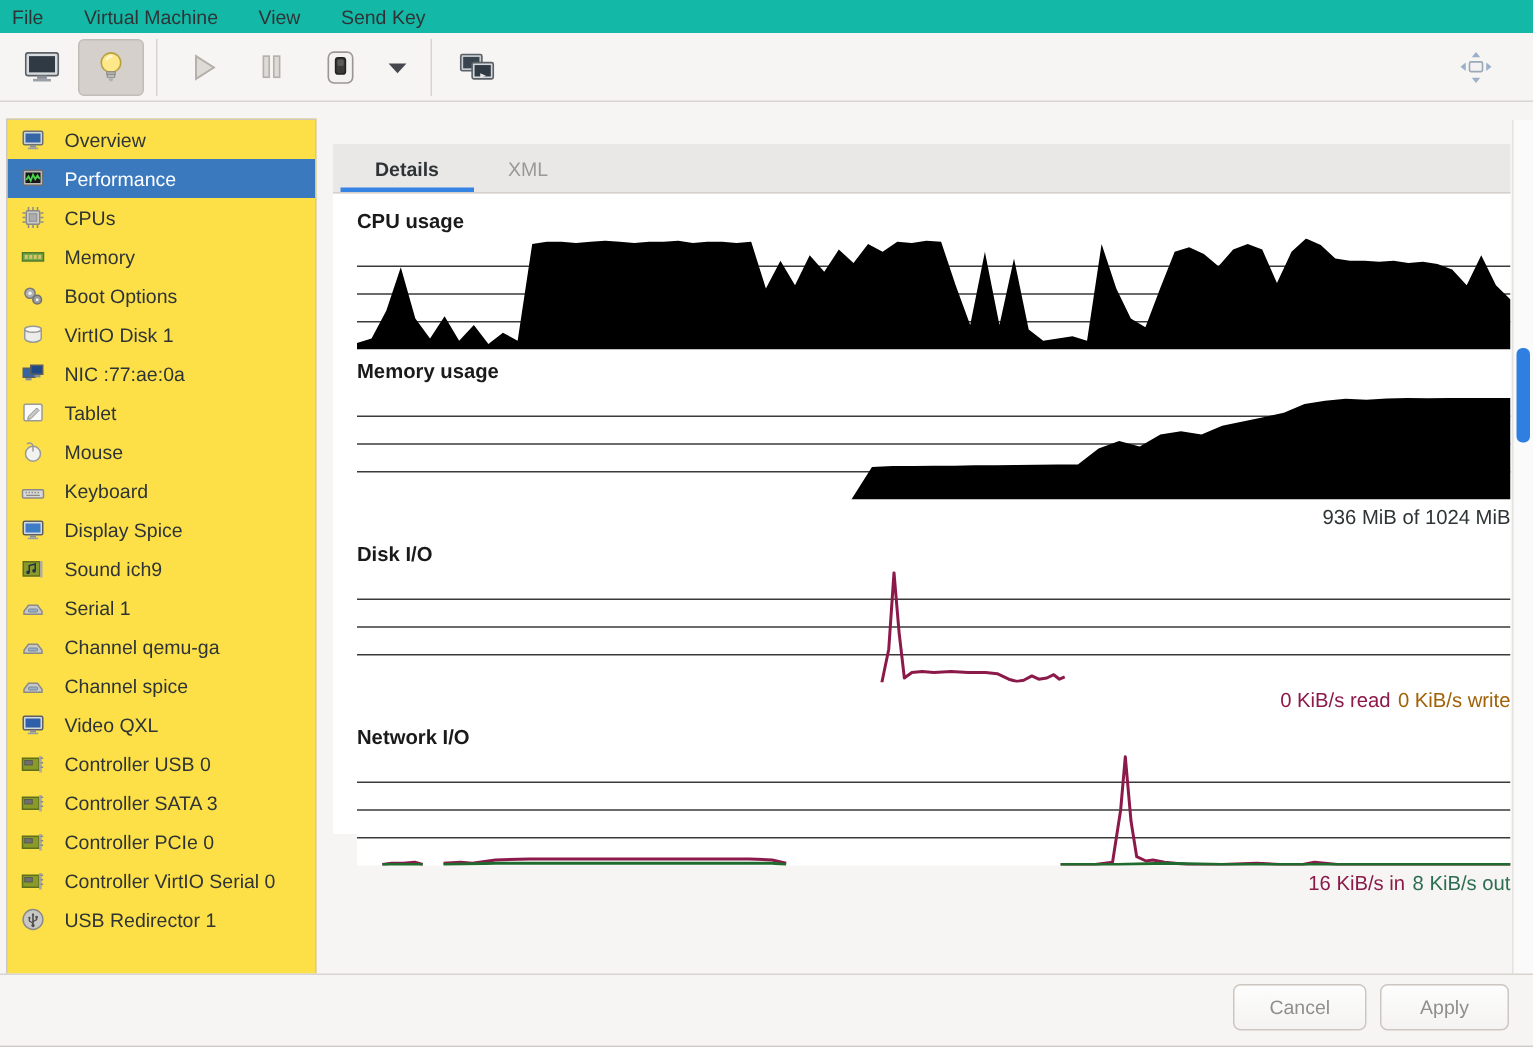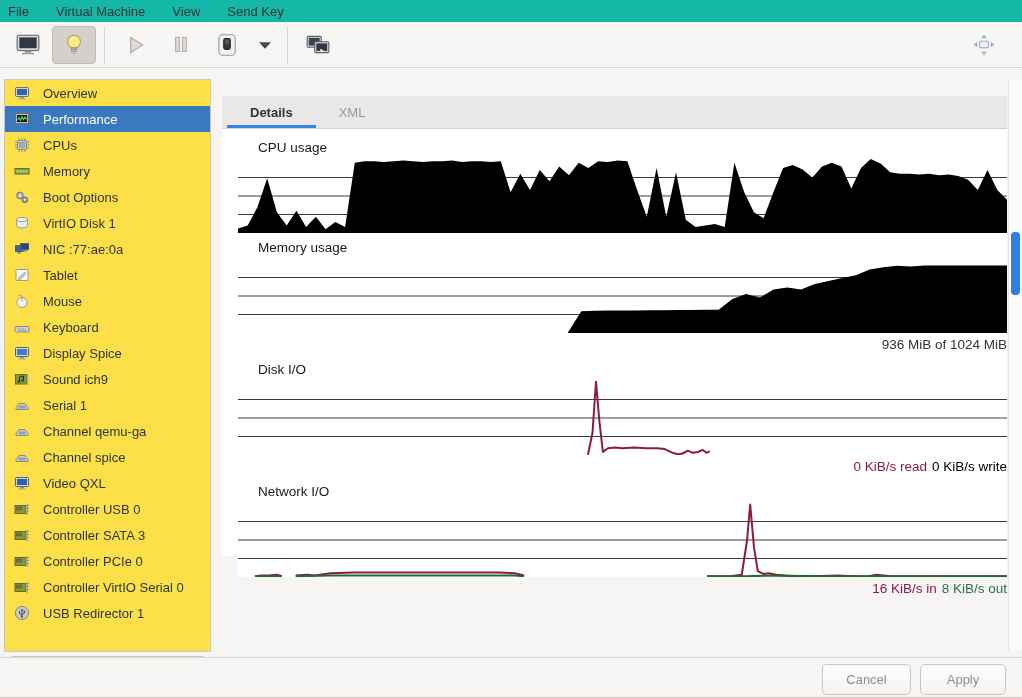--- a/index.html
+++ b/index.html
@@ -37,31 +37,31 @@
   
   .details { position:absolute; left:222px; top:96px; width:785px; height:460px;
     background:#ffffff; }
   .tabbar { height:33px; background:#eae8e6; border-bottom:1px solid #d5d0cc;
     display:flex; align-items:stretch; padding-left:5px; }
   .tab { display:flex; align-items:center; padding:0 23px; color:#9a9996; position:relative; }
   .tab.active { color:#2e3436; font-weight:bold; }
   .tab.active::after { content:""; position:absolute; left:0; right:0; bottom:0; height:3px; background:#3584e4; }
   .charts { padding:11px 0 0 16px; }
   .chart-block { margin-bottom:7px; }
-  .chart-title { font-weight:normal; color:#1a1a1a; font-size:13.5px; margin-bottom:4px;margin-left:20px; }
+  .chart-title { font-weight:bold; color:#1a1a1a; font-size:13.5px; margin-bottom:4px; }
   .plot { display:block; background:#ffffff; }
   .chart-stat { width:769px; text-align:right; font-size:13.5px; margin:4px 0 10px; }
   .chart-stat span { margin-left:5px; }
   
   .scroll-strip { position:absolute; left:1008px; top:80px; width:14px; height:570px;
     background:#fafafa; border-left:1px solid #e5e2de; }
   .scroll-thumb { position:absolute; right:2px; top:152px; width:9px; height:63px;
     background:#2f7fe0; border-radius:4px; }
   
-  .footer { position:absolute; left:0; right:0; bottom:0; height:40px;
+  .footer { position:absolute; left:0; right:0; bottom:0; height:48px;
     background:#f6f5f4; border-top:1px solid #d8d4d0; }
   .foot-btn { position:absolute; top:6px; height:31px; border-radius:5px;
     background:linear-gradient(#fdfdfd,#f4f3f1); border:1px solid #cdc7c2;
     font-family:inherit; font-size:13px; color:#8f8f8f; }
   .btn-cancel { right:111px; width:89px; }
   .btn-apply { right:16px; width:86px; }
 </style>
 </head>
 <body>
 
@@ -406,21 +406,21 @@
           <div class="chart-stat"><span style="color: rgb(46, 52, 54);">936 MiB of 1024 MiB</span></div>
         </div>
         <div class="chart-block">
           <div class="chart-title">Disk I/O</div>
           <svg class="plot" width="769" height="74" viewBox="0 0 769 74">
             <line x1="0" x2="769" y1="55.5" y2="55.5" stroke="#3a3a3a" stroke-width="1"></line>
             <line x1="0" x2="769" y1="37" y2="37" stroke="#3a3a3a" stroke-width="1"></line>
             <line x1="0" x2="769" y1="18.5" y2="18.5" stroke="#3a3a3a" stroke-width="1"></line>
             <polyline points="349.9,74.0 354.5,51.8 358.0,0.7 361.4,40.7 364.9,71.0 369.9,67.3 376.8,66.6 384.5,67.3 396.0,66.6 407.6,67.3 419.1,67.3 426.8,68.1 434.5,71.8 439.9,73.3 444.5,72.5 449.9,69.6 454.5,71.8 459.9,71.0 464.5,68.8 468.3,71.8 471.8,70.3" fill="none" stroke="#8b1a4a" stroke-width="2" stroke-linejoin="round"></polyline>
           </svg>
-          <div class="chart-stat"><span style="color: rgb(139, 26, 74);">0 KiB/s read</span><span style="color: #000000;">0 KiB/s write</span></div>
+          <div class="chart-stat"><span style="color: rgb(139, 26, 74);">0 KiB/s read</span><span style="color: #a16207;">0 KiB/s write</span></div>
         </div>
         <div class="chart-block">
           <div class="chart-title">Network I/O</div>
           <svg class="plot" width="769" height="74" viewBox="0 0 769 74">
             <line x1="0" x2="769" y1="55.5" y2="55.5" stroke="#3a3a3a" stroke-width="1"></line>
             <line x1="0" x2="769" y1="37" y2="37" stroke="#3a3a3a" stroke-width="1"></line>
             <line x1="0" x2="769" y1="18.5" y2="18.5" stroke="#3a3a3a" stroke-width="1"></line>
             <polyline points="16.9,73.3 23.1,72.5 30.8,72.5 38.5,71.8 43.8,73.3" fill="none" stroke="#8b1a4a" stroke-width="2" stroke-linejoin="round"></polyline>
             <polyline points="57.7,72.5 69.2,71.8 76.9,72.5 92.3,70.3 115.3,69.6 153.8,69.6 192.3,69.6 230.7,69.6 261.5,69.6 276.8,70.3 286.1,72.5" fill="none" stroke="#8b1a4a" stroke-width="2" stroke-linejoin="round"></polyline>
             <polyline points="469.1,73.3 492.2,73.3 503.7,71.8 509.1,37.0 512.2,1.5 516.0,44.4 519.8,68.1 526.0,71.0 530.6,70.3 538.3,71.8 553.7,73.3 576.8,73.3 599.8,72.5 615.2,73.3 630.6,73.3 638.3,71.8 653.6,73.3 692.1,73.3 730.5,73.3 769.0,73.3" fill="none" stroke="#8b1a4a" stroke-width="2" stroke-linejoin="round"></polyline>

